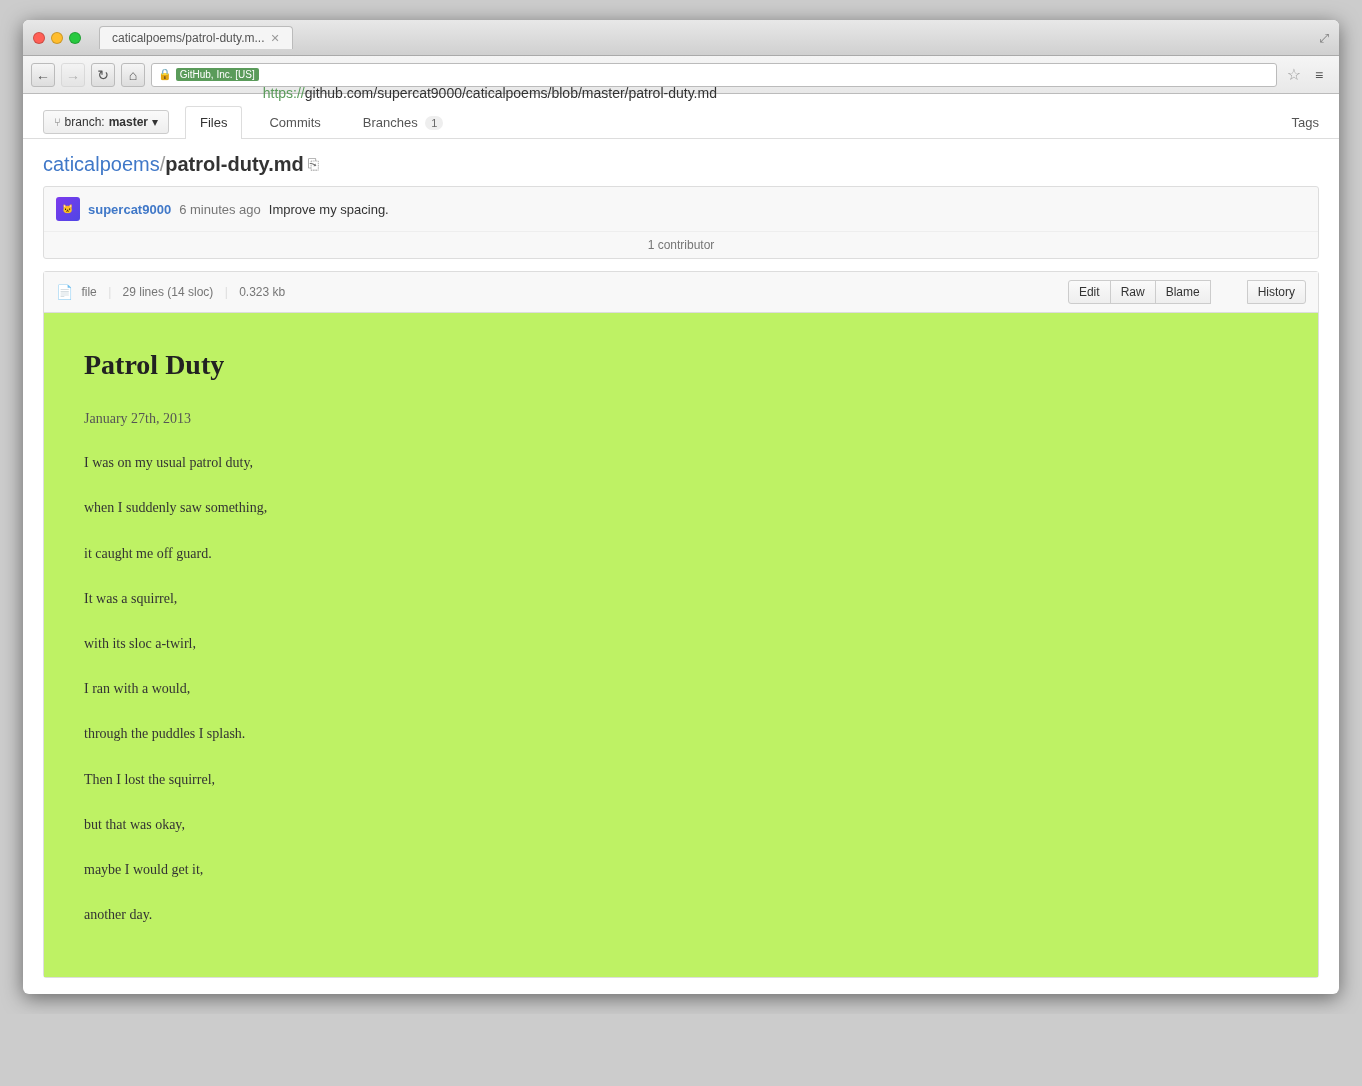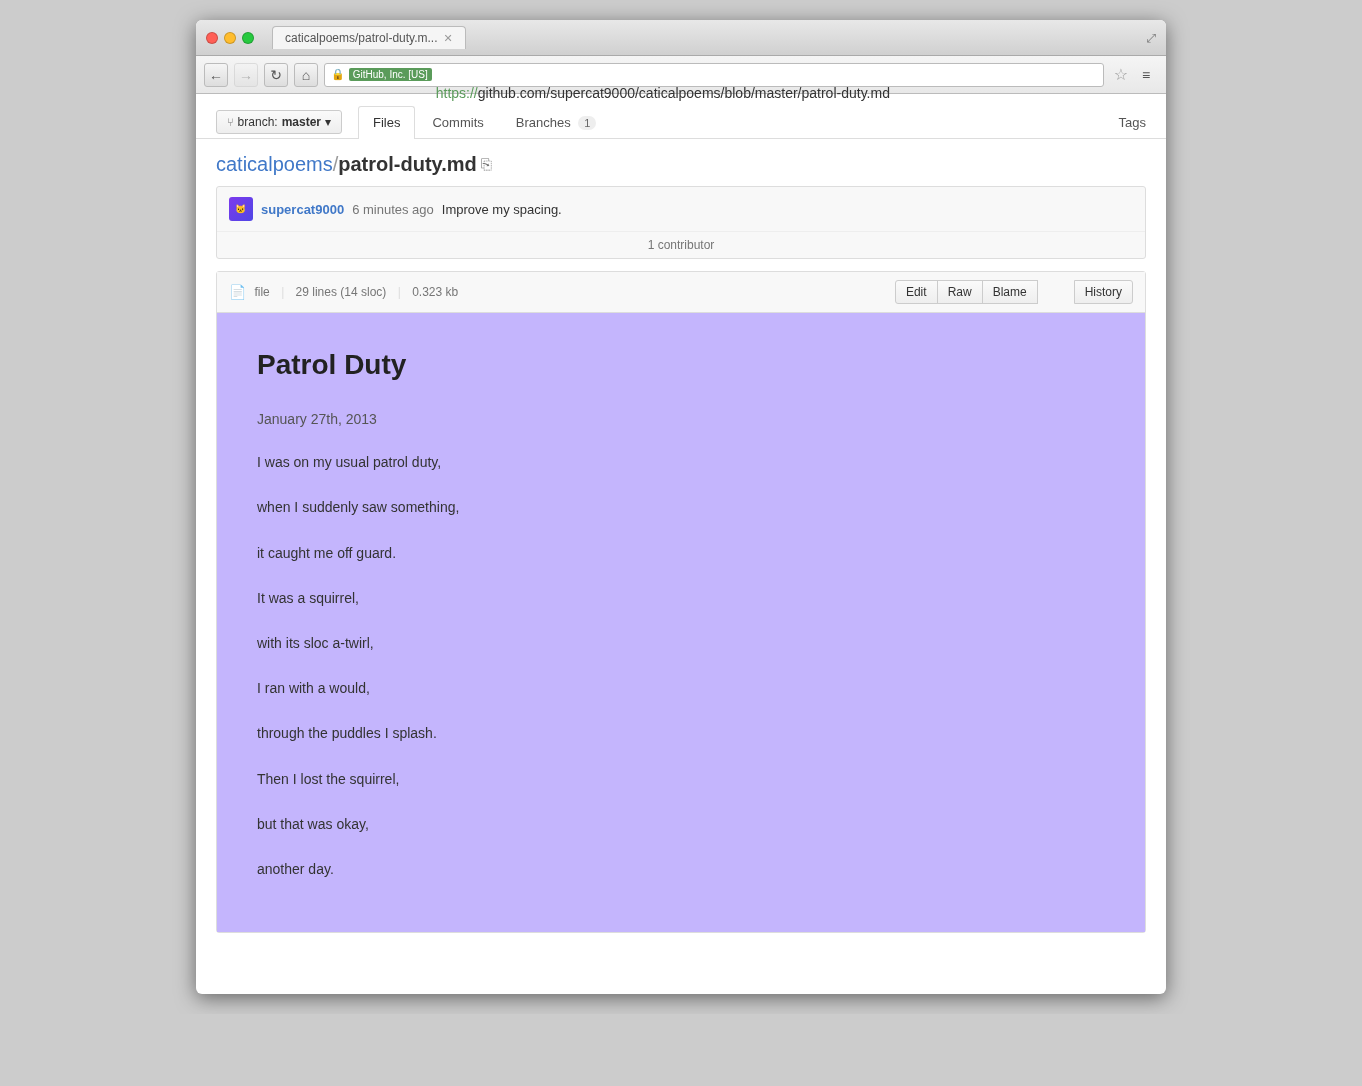--- a/index.html
+++ b/index.html
@@ -5,21 +5,21 @@
     * { box-sizing: border-box; margin: 0; padding: 0; }
     body {
       background: #ccc;
       font-family: -apple-system, BlinkMacSystemFont, "Segoe UI", Helvetica, Arial, sans-serif;
       font-size: 13px;
       color: #333;
     }
 
     
     .browser-window {
-      width: 970px;
+      width: 1316px;
       margin: 20px auto;
       border-radius: 6px;
       box-shadow: 0 4px 20px rgba(0,0,0,0.5);
       overflow: hidden;
       background: #fff;
     }
 
     .browser-titlebar {
       background: linear-gradient(to bottom, #e8e8e8, #d0d0d0);
       height: 36px;
@@ -185,21 +185,21 @@
       color: #777;
       font-size: 11px;
     }
 
     .branch-selector .branch-name {
       font-weight: bold;
     }
 
     .nav-tabs {
       display: flex;
-      gap: 2px;
+      gap: 12px;
     }
 
     .nav-tab {
       padding: 8px 14px;
       font-size: 13px;
       color: #555;
       cursor: pointer;
       border: 1px solid transparent;
       border-bottom: none;
       border-radius: 3px 3px 0 0;
@@ -372,22 +372,22 @@
       cursor: pointer;
       margin-left: -1px;
     }
 
     .file-action-btn:first-child { border-radius: 3px 0 0 3px; margin-left: 0; }
     .file-action-btn:last-child { border-radius: 0 3px 3px 0; margin-left: 36px; }
 
     
     .poem-content {
       padding: 30px 40px;
-      background: #c4b5fd;
-      font-family: Liberation Sans, sans-serif;
+      background: #bef264;
+      font-family: Liberation Serif, serif;
       line-height: 1.6;
     }
 
     .poem-title {
       font-size: 28px;
       font-weight: bold;
       color: #222;
       margin-bottom: 20px;
     }
 
@@ -535,20 +535,23 @@
           <div class="poem-stanza">
             <p class="poem-line">through the puddles I splash.</p>
           </div>
           <div class="poem-stanza">
             <p class="poem-line">Then I lost the squirrel,</p>
           </div>
           <div class="poem-stanza">
             <p class="poem-line">but that was okay,</p>
           </div>
           <div class="poem-stanza">
+            <p class="poem-line">maybe I would get it,</p>
+          </div>
+          <div class="poem-stanza">
             <p class="poem-line">another day.</p>
           </div>
         </div>
       </div>
 
     </div>
   </div>
 </div>
 
 </body></html>

